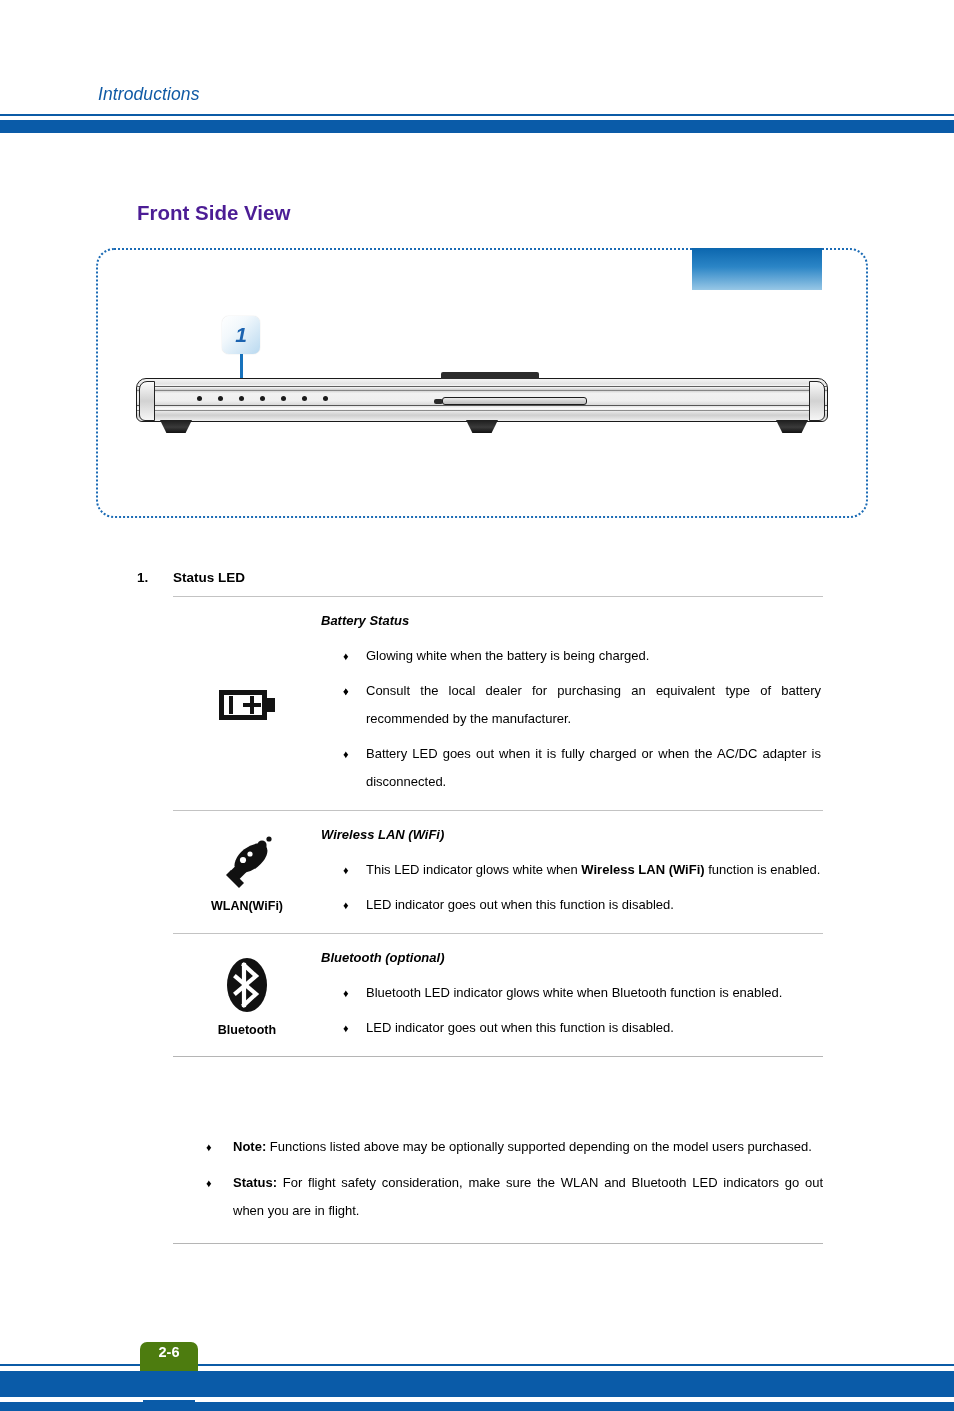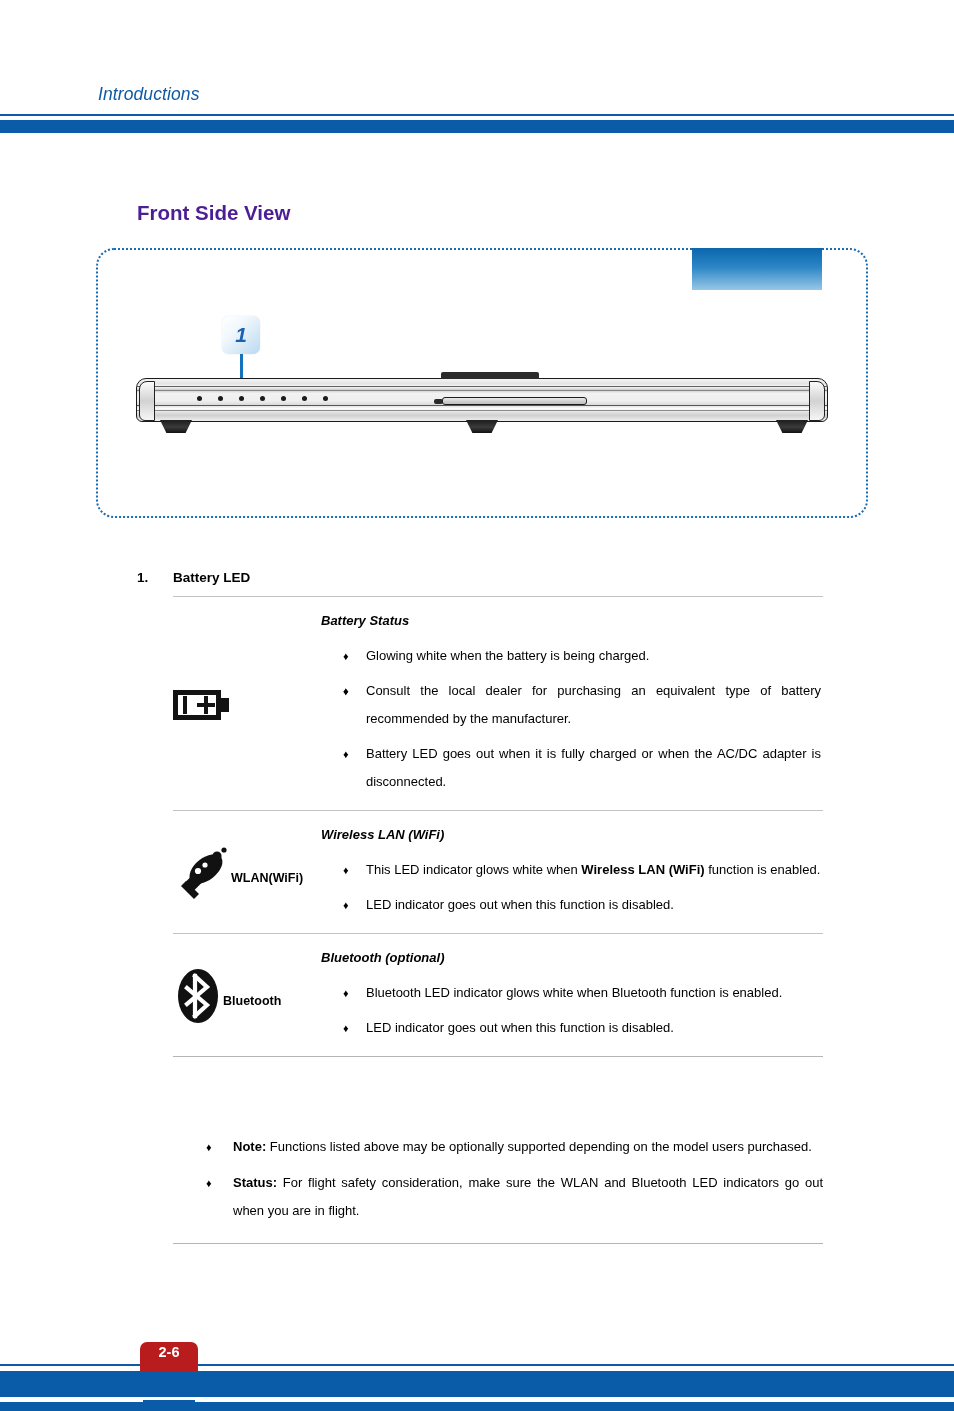--- a/index.html
+++ b/index.html
@@ -210,22 +210,23 @@
   }
   .tr {
     display: flex;
     border-top: 1px solid #c3c3c3;
   }
   .tr.last { border-bottom: 1px solid #b5b5b5; }
   .td-icon {
     width: 148px;
     flex: 0 0 148px;
     display: flex;
-    flex-direction: row;
+    flex-direction: column;
     align-items: center;
+    justify-content: center;
     padding: 14px 0 12px;
   }
   .td-body {
     flex: 1 1 auto;
     padding: 16px 2px 14px 0;
   }
   .row-title {
     font-size: 13px;
     font-weight: bold;
     margin: 0 0 14px 0;
@@ -333,21 +334,21 @@
   .footer-rule-bottom {
     position: absolute;
     left: 0; top: 1402px;
     width: 954px; height: 9px;
     background: #0A5BA8;
   }
   .page-tab {
     position: absolute;
     left: 140px; top: 1342px;
     width: 58px; height: 47px;
-    background: #b91c1c;
+    background: #4d7c0f;
     border-radius: 7px 7px 0 0;
   }
   .page-tab-label {
     position: absolute;
     left: 0; top: 2px;
     width: 58px;
     text-align: center;
     font-size: 14.5px;
     font-weight: bold;
     color: #ffffff;
@@ -401,21 +402,21 @@
       <div class="lt-small-nub"></div>
     </div>
     <div class="lt-top-tab"></div>
     <div class="lt-foot f1"></div>
     <div class="lt-foot f2"></div>
     <div class="lt-foot f3"></div>
   </div>
 </div>
 
 <div class="item-head">
-  <span class="idx">1.</span><span>Battery LED</span>
+  <span class="idx">1.</span><span>Status LED</span>
 </div>
 
 <div class="spec-table">
 
   <div class="tr">
     <div class="td-icon">
       <div class="battery-icon">
         <div class="shell"></div>
         <div class="tip"></div>
         <div class="minus"></div>

